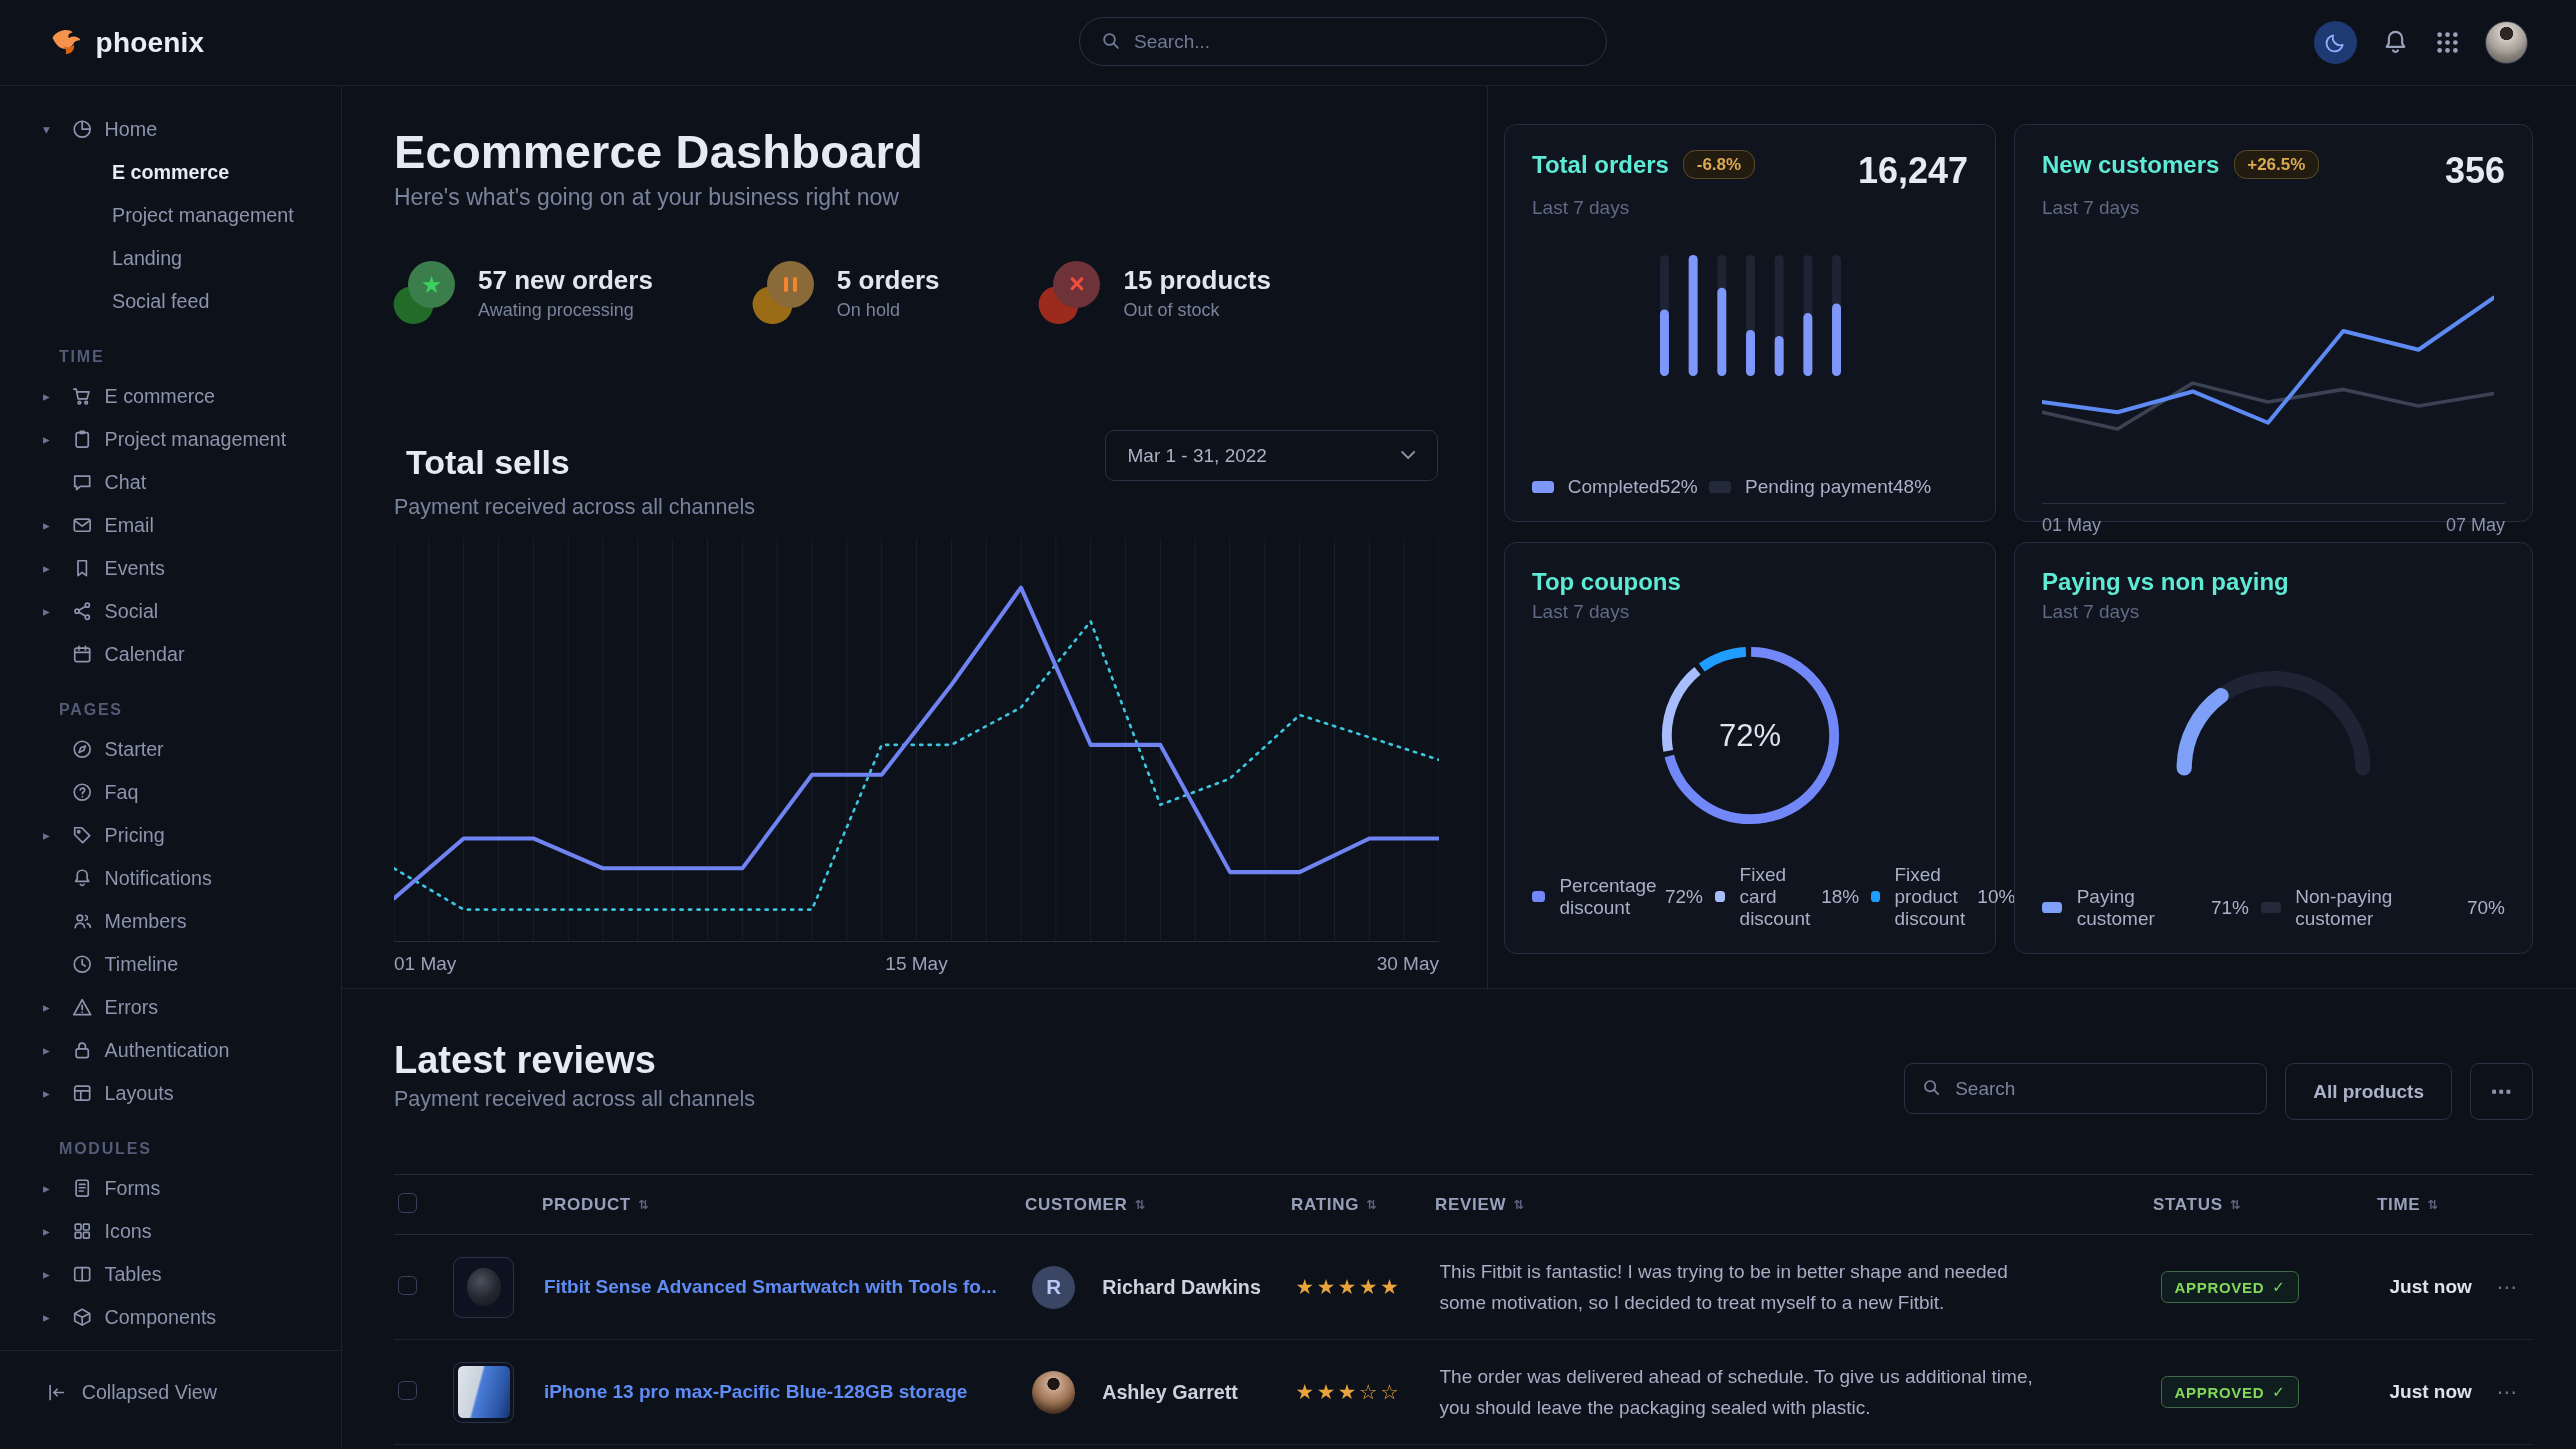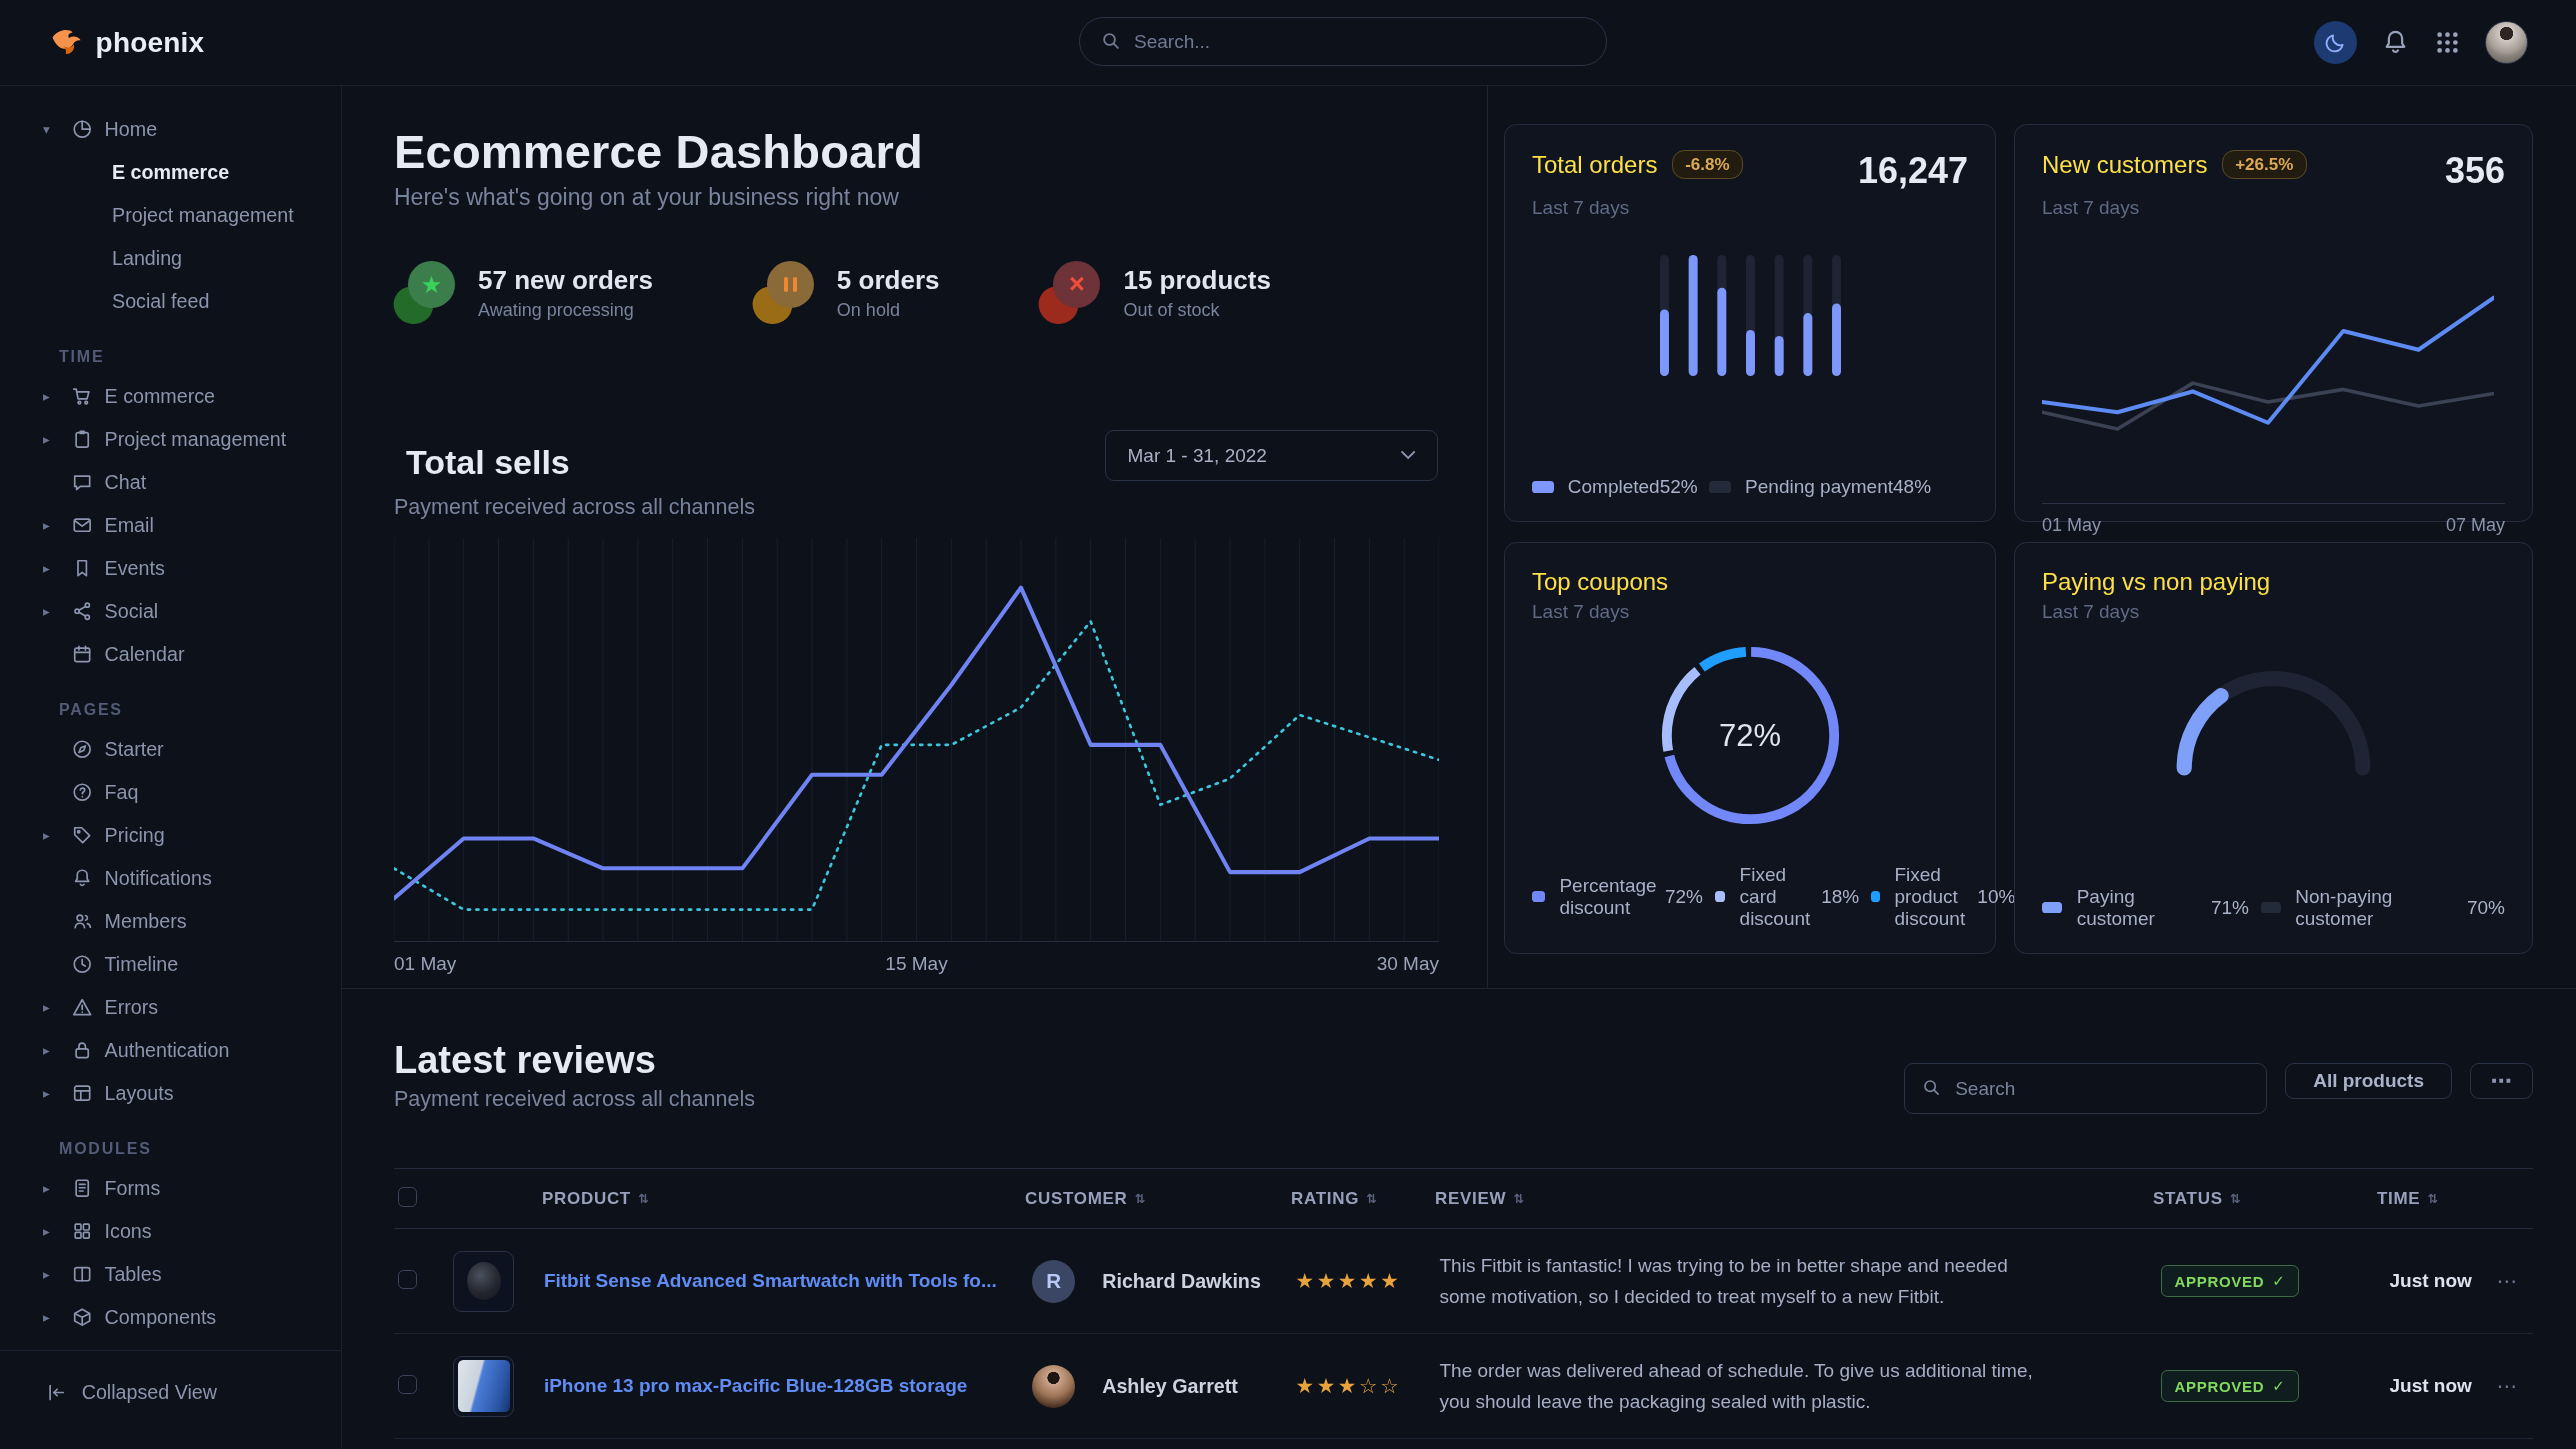--- a/index.html
+++ b/index.html
@@ -59,21 +59,21 @@
   .sec-sub{margin-top:3.6px;font-size:21.5px;color:#78839c}
   .date-select{width:333px;height:51px;box-sizing:border-box;border:1.3px solid #2a3247;border-radius:9px;display:flex;align-items:center;justify-content:space-between;padding:0 21.5px;cursor:pointer}
   .date-select span{font-size:19px;color:#a9b1c6}
   .sells-chart{margin-top:18px;width:1045px}
   .sells-chart .axis-labels{display:flex;justify-content:space-between;position:relative;margin-top:10.7px;font-size:19px;color:#9aa3ba}
   .sells-chart .axis-labels .mid{position:absolute;left:50%;transform:translateX(-50%)}
   
   .card{background:#0f141f;border:1.3px solid #262d40;border-radius:12.5px;box-sizing:border-box;padding:25px 27px 23px;display:flex;flex-direction:column}
   .card-head{display:flex;align-items:flex-start}
   .card-title-wrap{display:flex;align-items:center;gap:14.3px}
-  .card-title{font-size:24px;font-weight:400;color:#fde047}
+  .card-title{font-size:24px;font-weight:700;color:#5eead4}
   .badge-warn{font-size:17px;font-weight:600;color:#dba954;background:#221c10;border:0.9px solid #5c4c25;border-radius:12.5px;padding:3.6px 12.5px}
   .card-value{margin-left:auto;font-size:36px;font-weight:700;color:#e6eaf3}
   .card-period{margin-top:5.4px;font-size:19px;color:#5f6a84}
   .legend{margin-top:auto;display:flex;flex-direction:row;gap:11.6px}
   .lg-row{display:flex;align-items:center;font-size:19px;color:#a7b0c7}
   .lg-row .sw{width:21.5px;height:11.6px;border-radius:3.6px;margin-right:14.3px}
   .lg-row .lg-val{margin-left:auto;color:#aab3c9}
   .bars-wrap{margin:36px auto 0}
   .nc-chart{margin-top:34px}
   .nc-axis{display:flex;justify-content:space-between;border-top:1.3px solid #2a3145;margin-top:12.5px;padding-top:10.7px;font-size:18px;color:#8a94ad}
@@ -82,21 +82,21 @@
   .gauge-wrap{margin:36px auto 0}
   
   .reviews{padding:49px 43px 0 52px}
   .reviews-head{display:flex;justify-content:space-between;align-items:flex-start}
   h2.rev-title{margin:0;font-size:38px;line-height:45px;font-weight:700;color:#e6eaf3}
   .rev-controls{display:flex;gap:18px;margin-top:25px}
   .rev-search{position:relative;width:363px;height:51px}
   .rev-search input{width:100%;height:100%;box-sizing:border-box;background:transparent;border:1.3px solid #2a3247;border-radius:9px;padding:0 14.3px 0 50px;font-size:19px;color:#cfd6e6;outline:none}
   .rev-search input::placeholder{color:#78839c}
   .rev-search .mag{position:absolute;left:18px;top:15px}
-  .btn-outline{height:36px;box-sizing:border-box;border:1.3px solid #2a3247;border-radius:9px;background:transparent;color:#aab3c9;font-size:19px;font-weight:600;padding:0 27px;cursor:pointer;font-family:inherit}
+  .btn-outline{height:57px;box-sizing:border-box;border:1.3px solid #2a3247;border-radius:9px;background:transparent;color:#aab3c9;font-size:19px;font-weight:600;padding:0 27px;cursor:pointer;font-family:inherit}
   .btn-dots{width:63px;padding:0;font-size:21.5px;color:#8b95ad;letter-spacing:0.9px}
   .rtable{margin-top:54px}
   .thead,.trow{display:grid;grid-template-columns:54px 577px 266px 144px 718px 224px 103px 54px;align-items:center}
   .thead{height:59px;border-top:1.3px solid #232b3c;border-bottom:1.3px solid #232b3c}
   .th{font-size:17px;font-weight:700;letter-spacing:0.7px;color:#98a1bb;display:flex;align-items:center;gap:7.2px}
   .sort{font-size:12.5px;color:#5b647f}
   .th.product{padding-left:94px}
   .trow{height:104px;border-bottom:1.3px solid #1d2433}
   .cb{appearance:none;-webkit-appearance:none;width:19.7px;height:19.7px;border:1.8px solid #3b445c;border-radius:5.4px;background:transparent;margin:0 0 0 3.6px;cursor:pointer}
   .pcell{display:flex;align-items:center;gap:29.5px;padding-left:5.4px}

